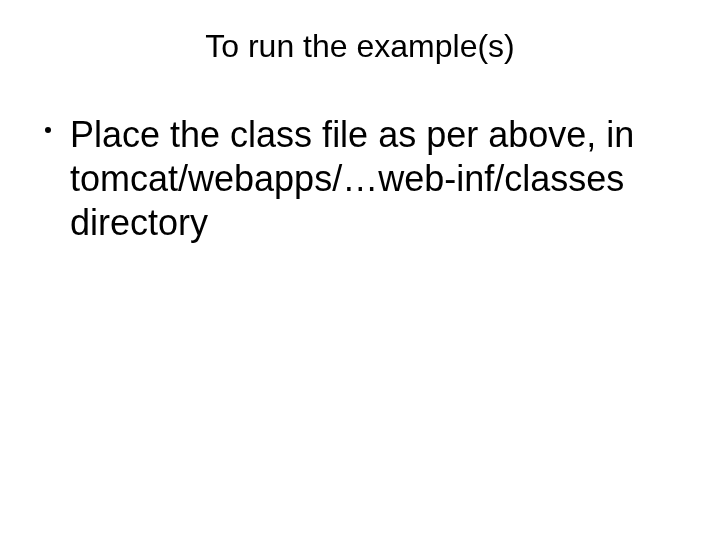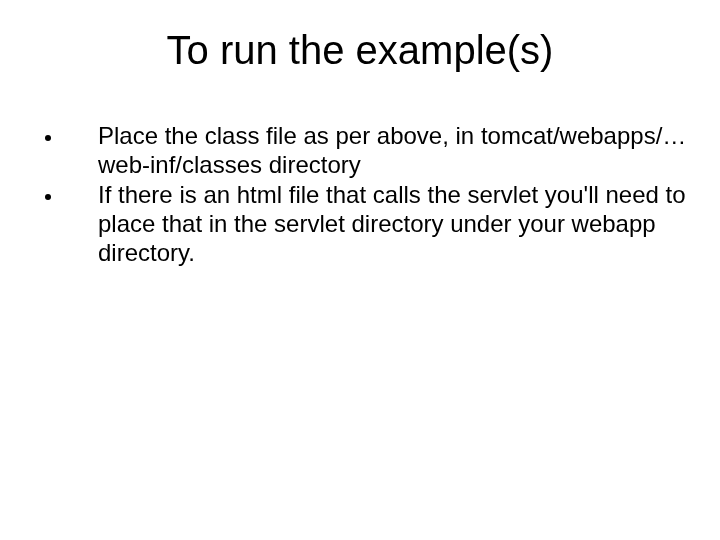--- a/index.html
+++ b/index.html
@@ -10,36 +10,35 @@
     body {
       width: 720px;
       height: 540px;
       background: #ffffff;
       font-family: Arial, Helvetica, sans-serif;
       color: #000000;
       padding: 28px 30px 30px 30px;
     }
     .title {
       text-align: center;
-      font-size: 40px;
+      font-size: 32px;
       font-weight: 400;
       margin-bottom: 48px;
       margin-top: 0;
     }
     .bullet-list {
       list-style: none;
       padding-left: 0;
     }
     .bullet-item {
       display: flex;
       align-items: flex-start;
-      font-size: 24px;
+      font-size: 36px;
       line-height: 1.22;
       margin-bottom: 0;
-      gap: 28px;
     }
     .bullet-marker {
       width: 6px;
       height: 6px;
       background: #000000;
       border-radius: 50%;
       margin-top: 14px;
       margin-left: 15px;
       margin-right: 19px;
       flex-shrink: 0;
@@ -51,17 +50,13 @@
 </head>
 <body>
 
 <h1 class="title">To run the example(s)</h1>
 
 <ul class="bullet-list">
   <li class="bullet-item">
     <span class="bullet-marker"></span>
     <span class="bullet-text">Place the class file as per above, in tomcat/webapps/…web-inf/classes directory</span>
   </li>
-  <li class="bullet-item">
-    <span class="bullet-marker"></span>
-    <span class="bullet-text">If there is an html file that calls the servlet you'll need to place that in the servlet directory under your webapp directory.</span>
-  </li>
 </ul>
 
 </body></html>

